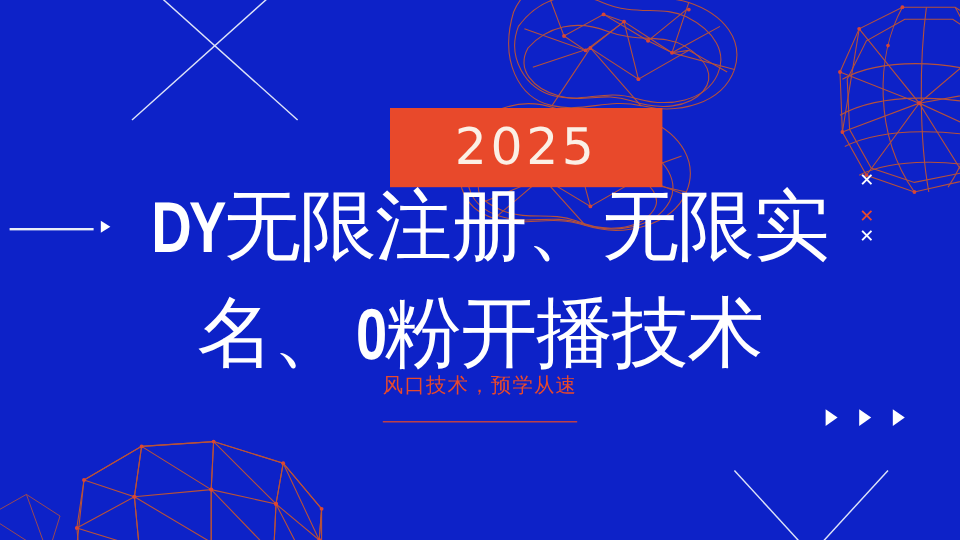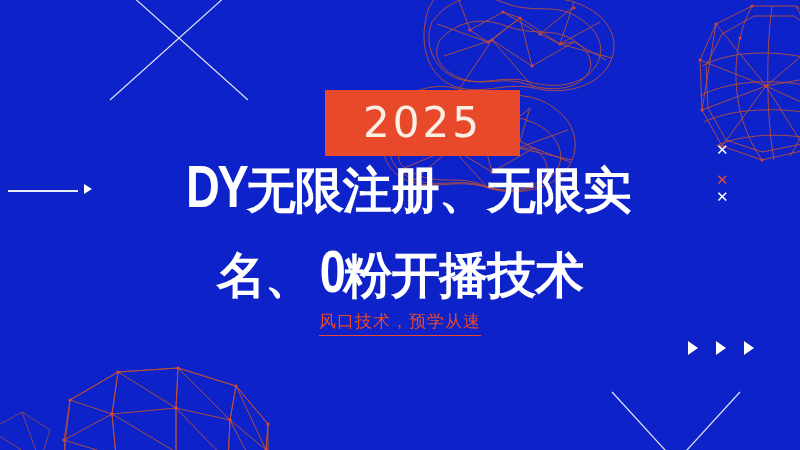--- a/index.html
+++ b/index.html
@@ -9,56 +9,56 @@
   }
   #poster{
     position:relative;width:800px;height:450px;overflow:hidden;
     background:#0d22c8;
   }
   .layer{position:absolute;left:0;top:0;width:800px;height:450px;}
   #art{pointer-events:none;}
 
   
   #year-badge{
-    position:absolute;left:325px;top:90px;width:195px;height:66px;
+    position:absolute;left:325px;top:90px;width:227px;height:66px;
     background:#e8492b;
     display:flex;align-items:center;justify-content:center;
   }
   #year-badge .yr{
     font-size:42px;letter-spacing:3px;color:#fbf0e6;
     font-family:"DejaVu Sans",sans-serif;font-weight:400;line-height:1;
   }
 
   
   #headline{
     position:absolute;left:0;top:156px;width:800px;
     text-align:center;
   }
   .hl-line{
     color:#ffffff;line-height:1.02;white-space:nowrap;
     font-family:"Liberation Sans","DejaVu Sans",sans-serif;
   }
   .hl-line .cn{
-    font-size:49px;font-weight:700;letter-spacing:-1px;
+    font-size:64px;font-weight:400;letter-spacing:-1px;
   }
   .hl-line .lat{
     font-size:60px;font-weight:700;letter-spacing:-3px;
     display:inline-block;transform:scaleX(.78);transform-origin:right center;
     font-family:"Liberation Sans",sans-serif;
   }
   #hl-2{margin-top:24px;}
 
   
   #subtitle{
     position:absolute;left:0;top:310px;width:800px;text-align:center;
   }
   #subtitle .sub-txt{
     display:inline-block;
     color:#e8492b;font-size:17px;font-weight:500;letter-spacing:1px;
-    border-bottom:1.5px solid #e8492b;padding-bottom:2px;
+    border-bottom:1.5px solid #e8492b;padding-bottom:18px;
     font-family:"Liberation Sans","DejaVu Sans",sans-serif;
   }
 
   
   #left-rule{position:absolute;left:8px;top:190px;width:70px;height:2px;background:#e8eef8;}
   #left-arrow{
     position:absolute;left:84px;top:184px;width:0;height:0;
     border-left:8px solid #ffffff;
     border-top:5px solid transparent;border-bottom:5px solid transparent;
   }

